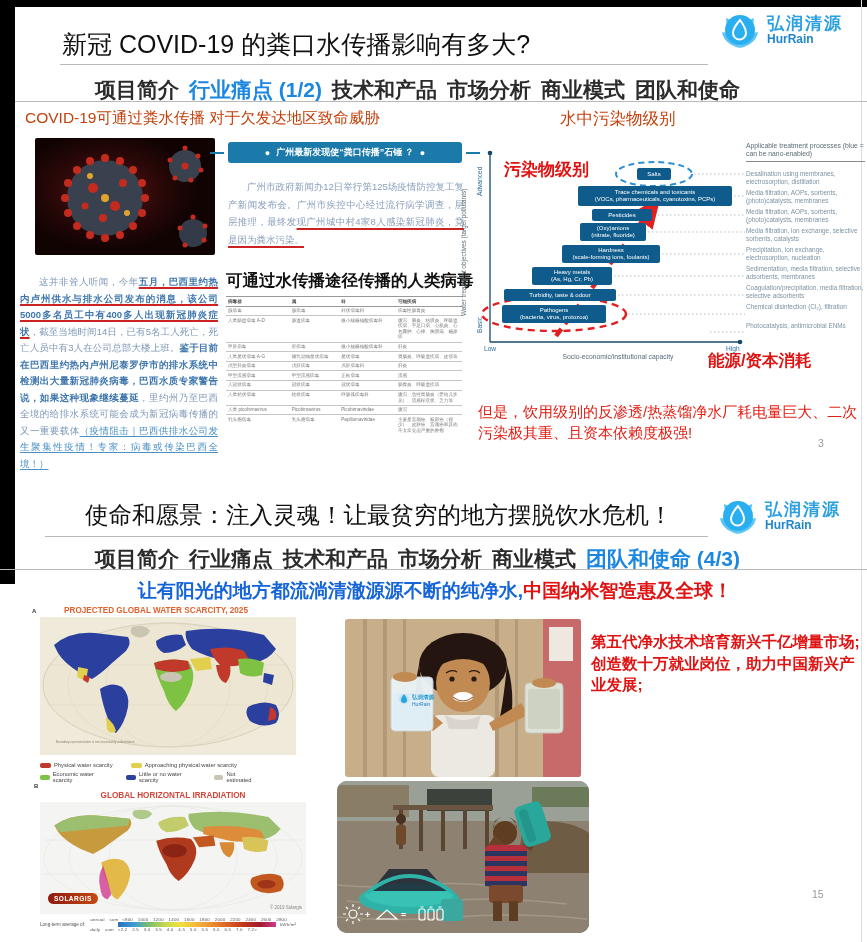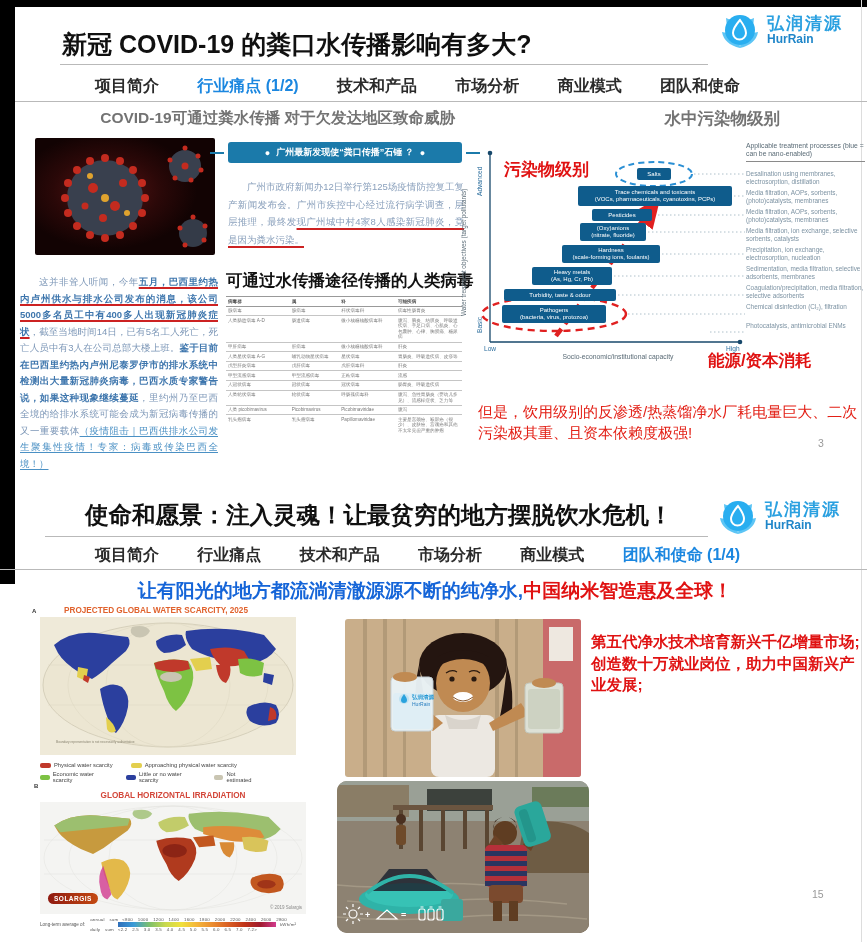--- a/index.html
+++ b/index.html
@@ -8,25 +8,25 @@
   .abs{position:absolute;}
   .topbar{left:0;top:0;width:867px;height:7px;background:#000;}
   .leftbar{left:0;top:7px;width:15px;height:577px;background:#000;}
   .edge-r{left:861px;top:0;width:1px;height:942px;background:#ddd;}
   .rule{background:#b9b9b9;height:1px;}
   
   .logo{display:flex;align-items:center;gap:5px;}
   .logo .cn{font-size:17px;font-weight:bold;color:#2aa0e0;letter-spacing:2px;line-height:18px;}
   .logo .en{font-size:12px;font-weight:bold;color:#1f86c9;line-height:13px;}
   
-  .s-title{font-weight:bold;color:#101010;white-space:nowrap;}
-  .nav{display:flex;justify-content:space-between;font-size:16px;color:#2b2b2b;font-weight:bold;}
+  .s-title{font-weight:normal;color:#101010;white-space:nowrap;}
+  .nav{display:flex;justify-content:space-between;font-size:21px;color:#2b2b2b;font-weight:bold;}
   .nav span{cursor:default;}
   .nav .active{color:#1b87e0;}
-  .red-h{color:#737373;font-weight:bold;text-align:right;}
+  .red-h{color:#c2410c;font-weight:normal;text-align:left;}
   
   .virus-box{border-radius:2px;overflow:hidden;}
   .banner{background:#1b7aaa;color:#fff;font-size:9px;font-weight:bold;border-radius:3px;
           display:flex;align-items:center;justify-content:center;gap:6px;}
   .banner .line{position:absolute;top:10px;width:14px;height:2px;background:#1b7aaa;}
   .para{font-size:9.5px;line-height:17.5px;color:#8aa0bc;text-align:justify;text-indent:2em;}
   .para .u-red{text-decoration:underline;text-decoration-color:#cc2222;text-decoration-thickness:1.5px;text-underline-offset:3px;}
   .para2{font-size:9.5px;line-height:16.5px;color:#7e98b8;text-align:justify;text-indent:2em;}
   .para2 b{color:#3e76ad;}
   .para2 .u-red{text-decoration:underline;text-decoration-color:#cc2222;text-decoration-thickness:1.5px;text-underline-offset:2px;}
@@ -368,21 +368,21 @@
 
     <div class="abs s-title" style="left:85px;top:499px;font-size:23.5px;">使命和愿景：注入灵魂！让最贫穷的地方摆脱饮水危机！</div>
     <div class="abs rule" style="left:45px;top:536px;width:663px;"></div>
 
     <div class="abs nav" style="left:95px;top:545px;width:645px;">
       <span>项目简介</span>
       <span>行业痛点</span>
       <span>技术和产品</span>
       <span>市场分析</span>
       <span>商业模式</span>
-      <span class="active">团队和使命 (1/4)</span>
+      <span class="active">团队和使命 (4/3)</span>
     </div>
     <div class="abs rule" style="left:0;top:569px;width:867px;"></div>
 
     <div class="abs subtitle" style="left:40px;top:578px;width:790px;">
       <span class="b">让有阳光的地方都流淌清澈源源不断的纯净水,</span><span class="r">中国纳米智造惠及全球！</span>
     </div>
 
     <div class="abs" style="left:32px;top:608px;width:5px;font-size:6px;font-weight:bold;color:#333;">A</div>
     <div class="abs" style="left:40px;top:606px;width:232px;">
       <div class="map-title" style="font-size:8.2px;color:#e0622d;">PROJECTED GLOBAL WATER SCARCITY, 2025</div>

